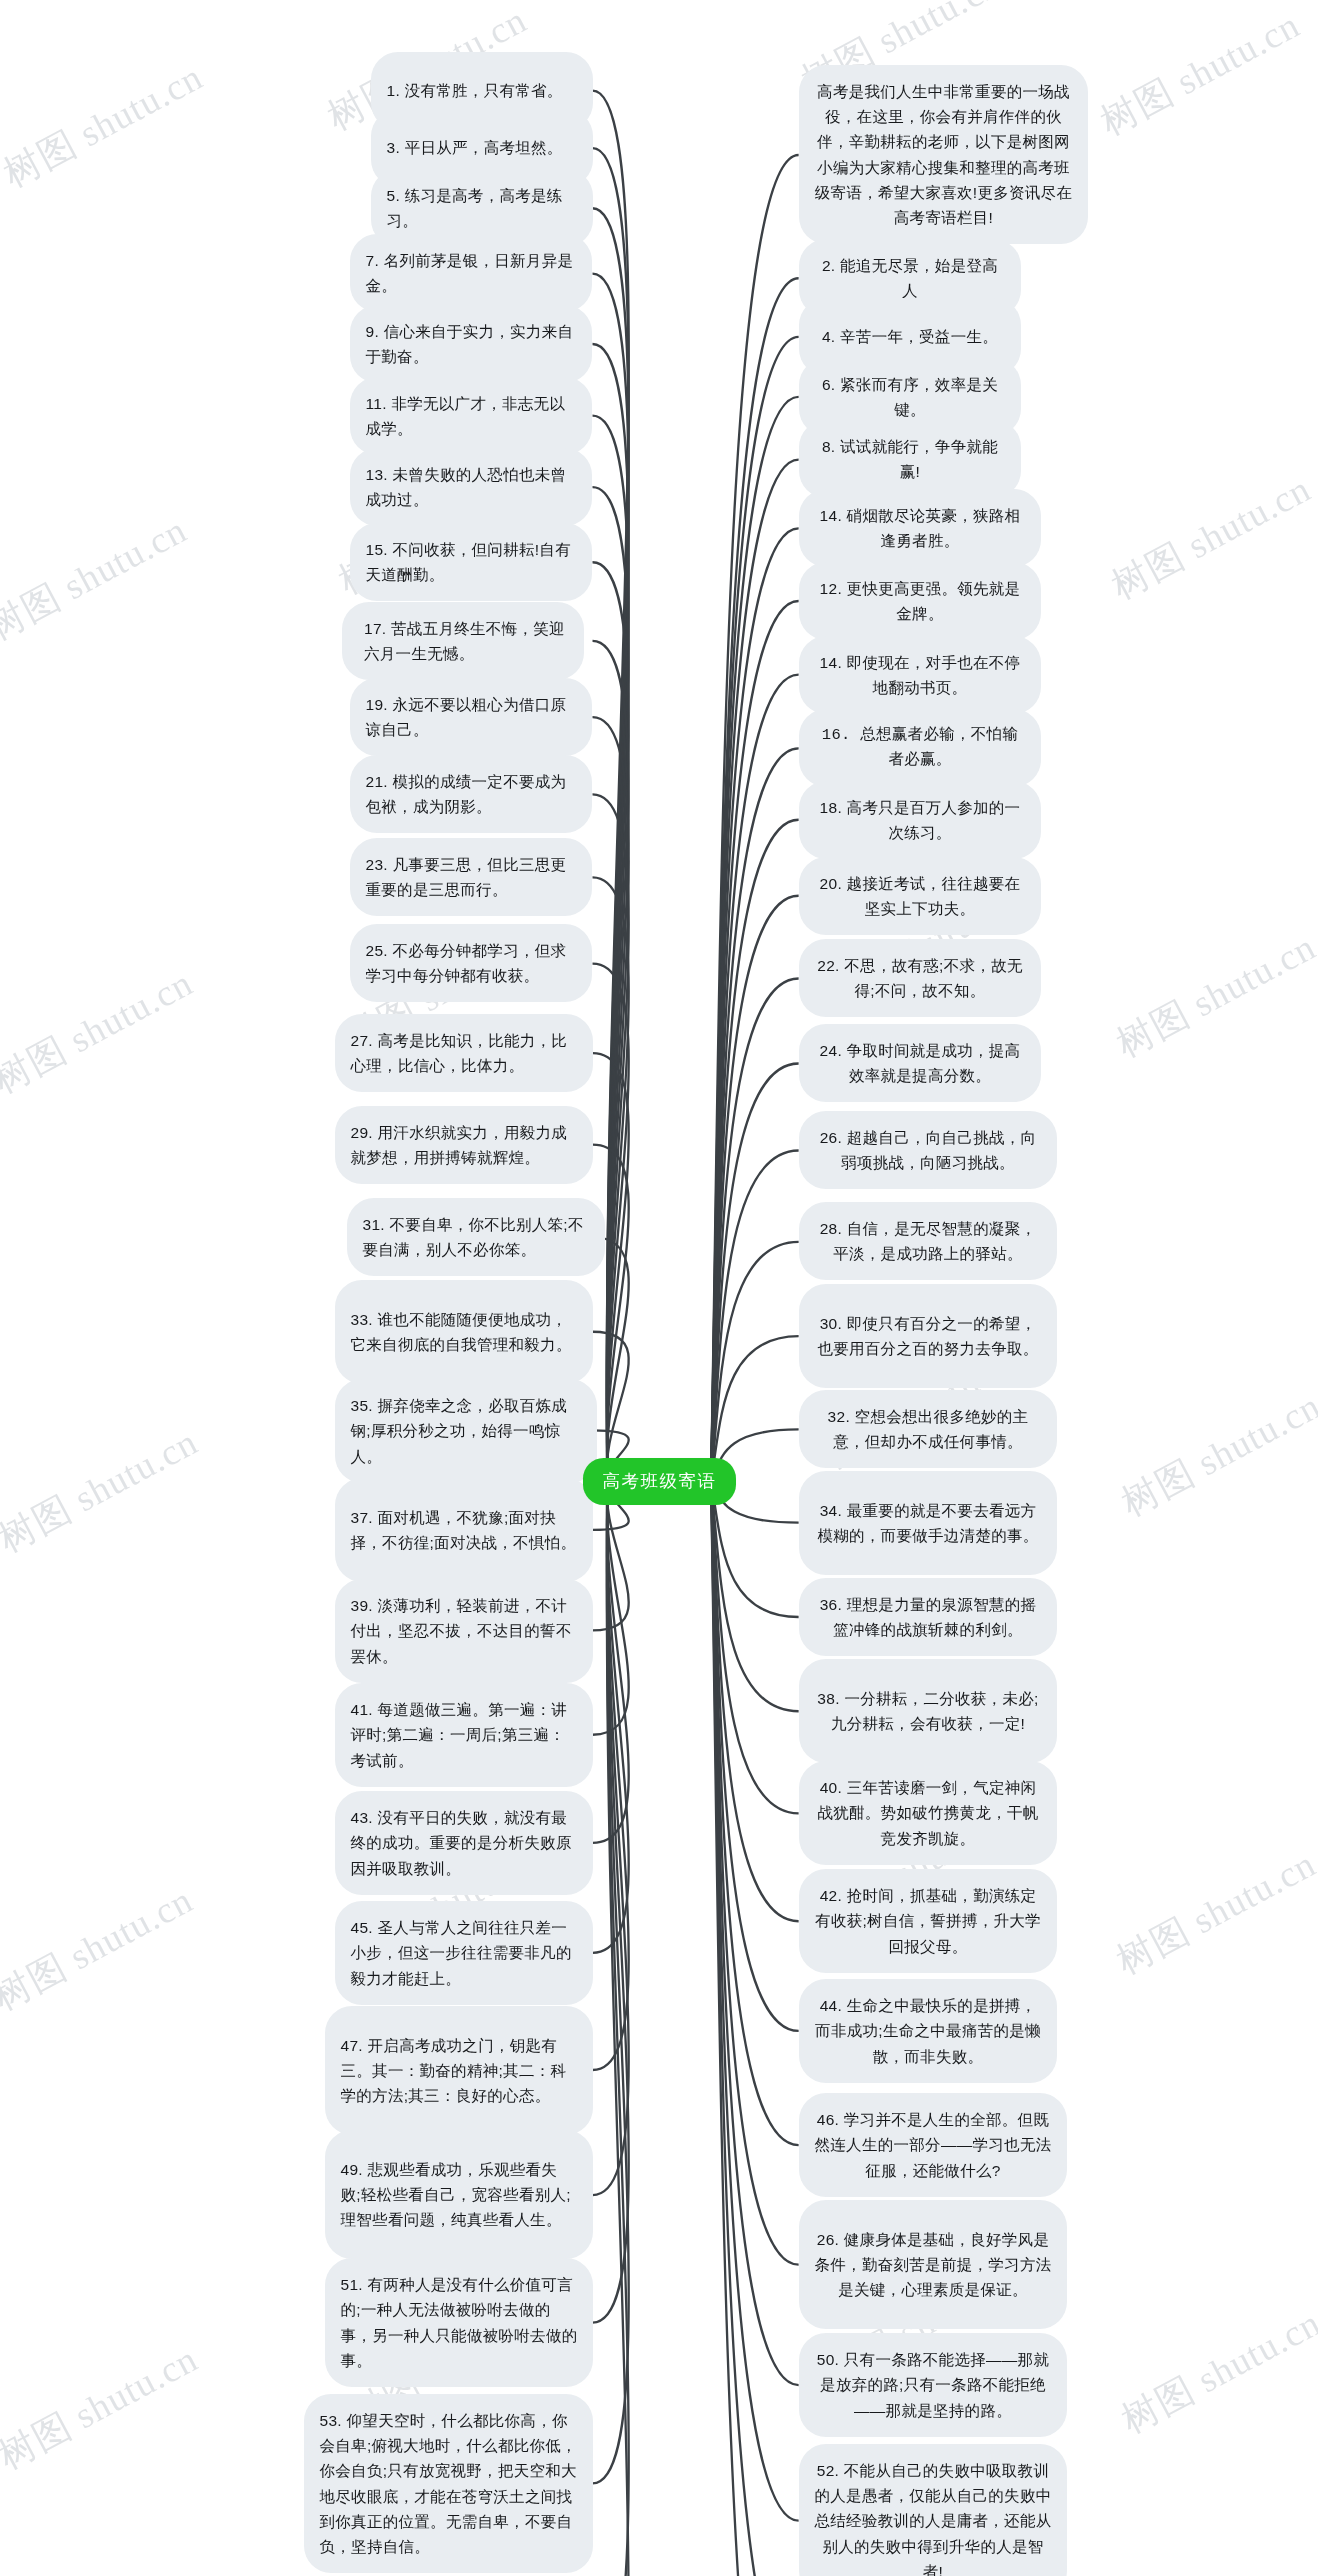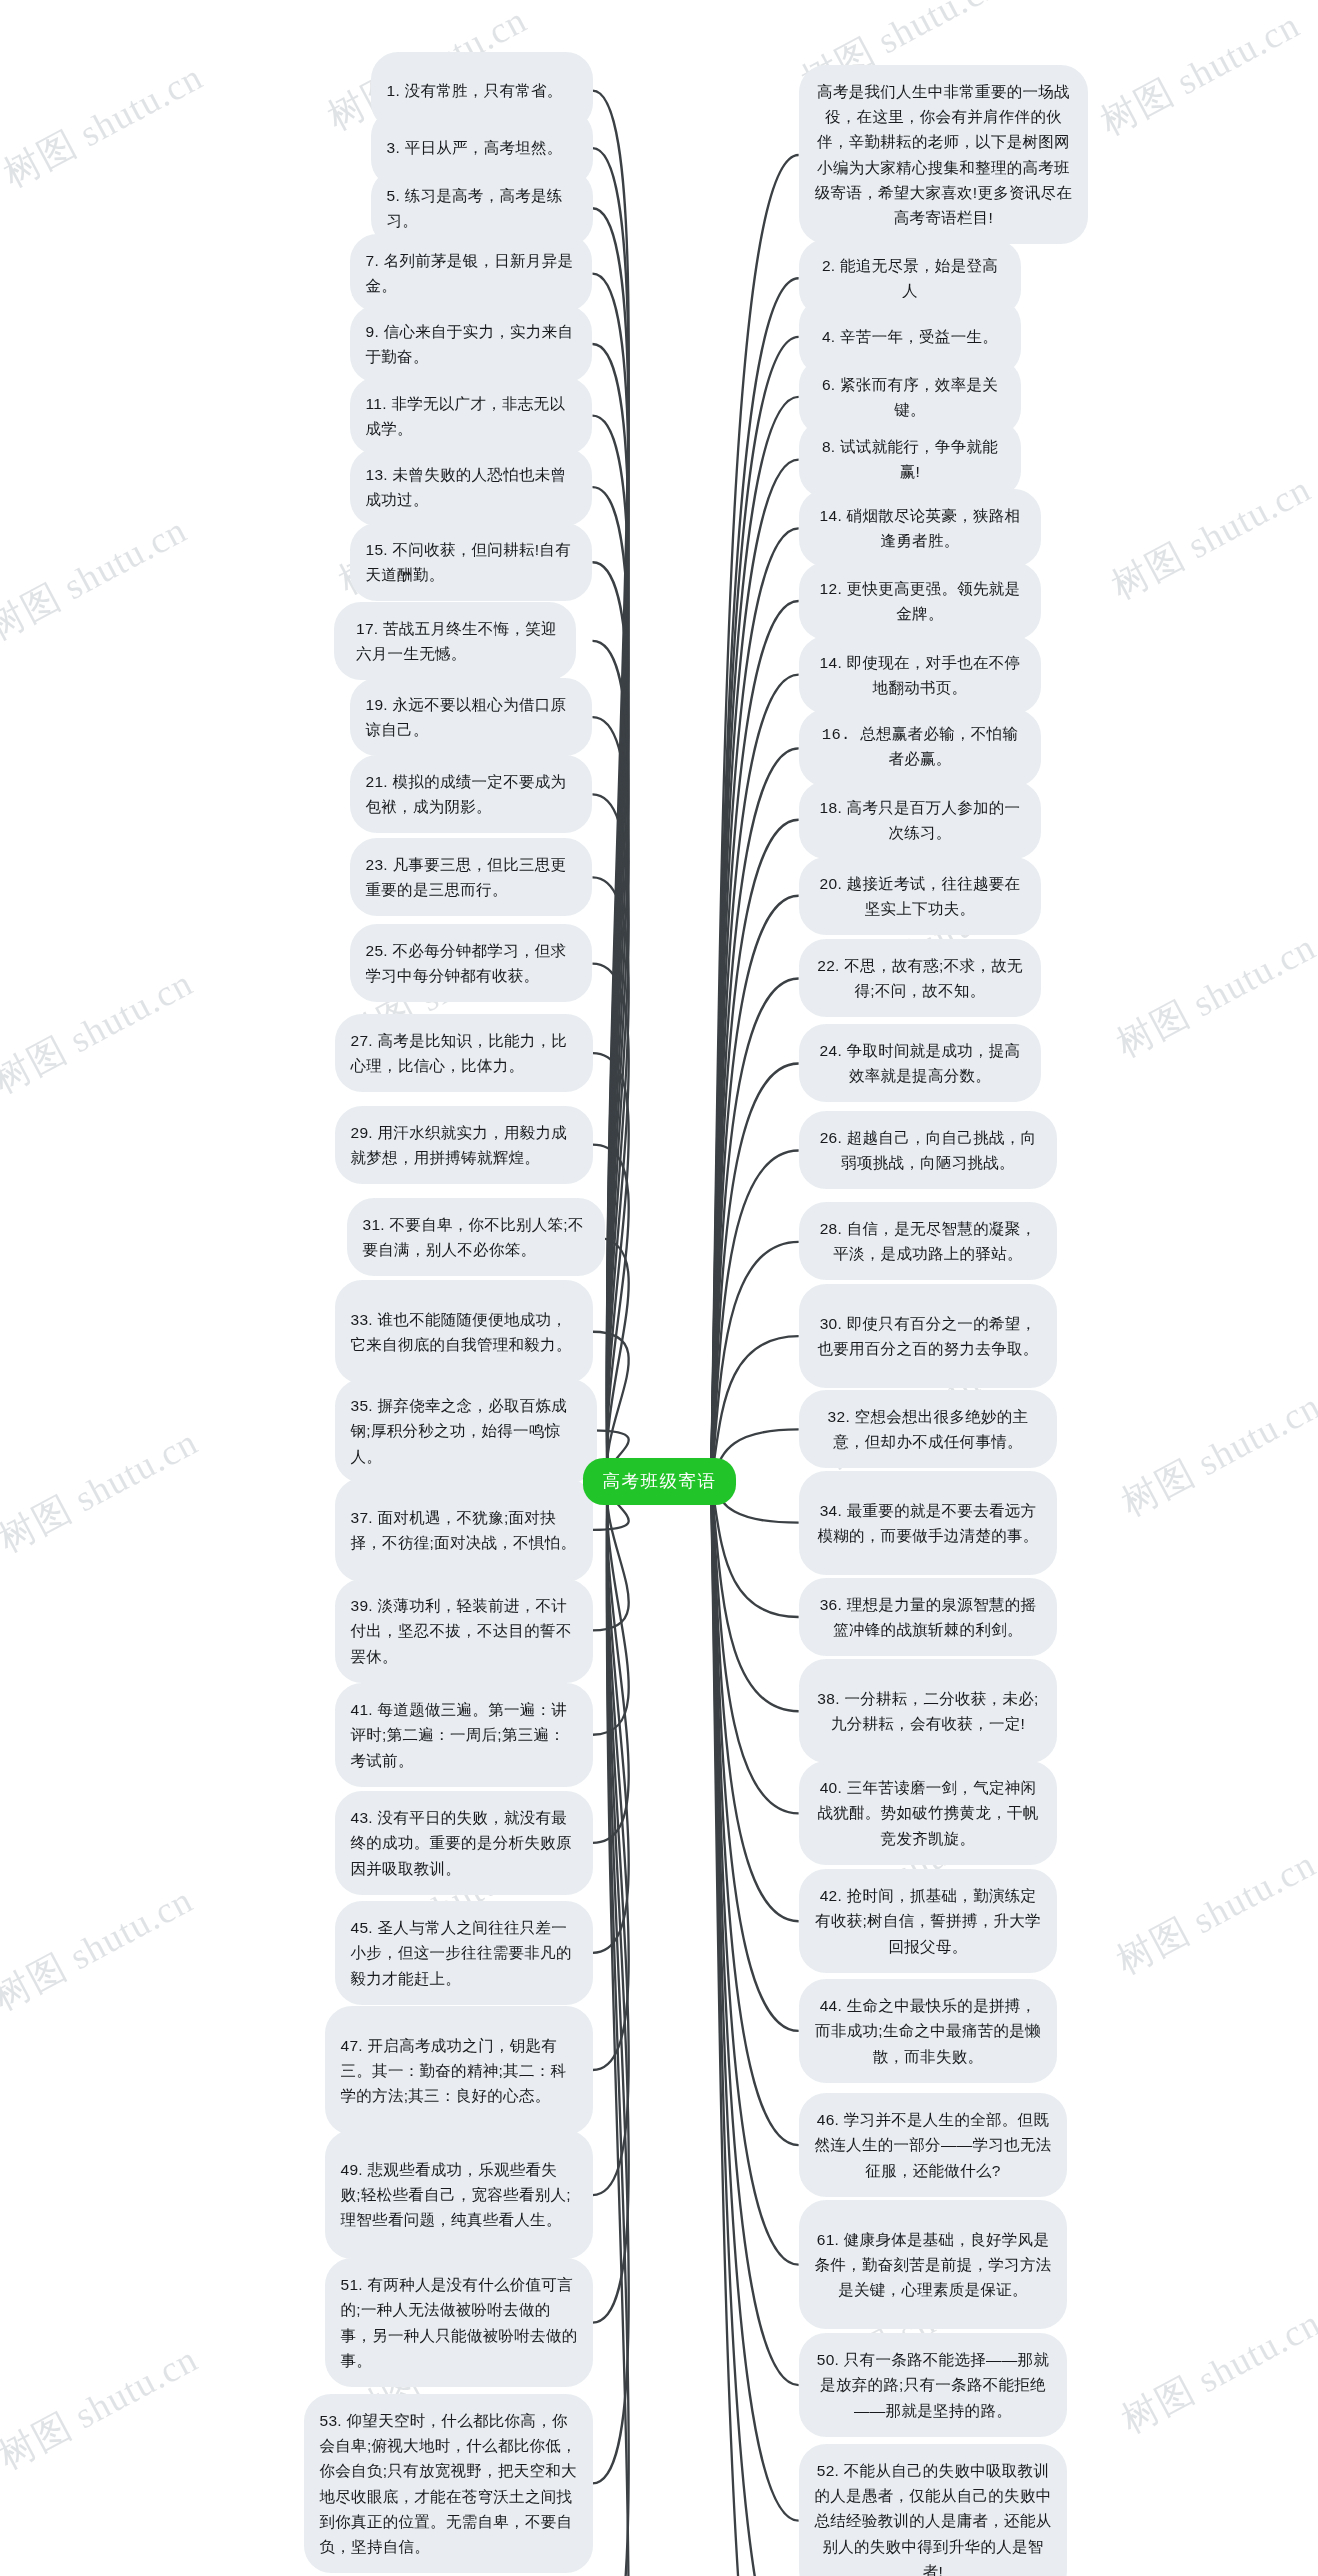--- a/index.html
+++ b/index.html
@@ -185,21 +185,21 @@
       </div>
       <div class="node left" style="width: 242px; min-height: 78px; top: 377px; left: 350px;">
         <span>11. 非学无以广才，非志无以成学。</span>
       </div>
       <div class="node left" style="width: 242px; min-height: 78px; top: 448px; left: 350px;">
         <span>13. 未曾失败的人恐怕也未曾成功过。</span>
       </div>
       <div class="node left" style="width: 242px; min-height: 78px; top: 523px; left: 350px;">
         <span>15. 不问收获，但问耕耘!自有天道酬勤。</span>
       </div>
-      <div class="node left" style="width: 242px; min-height: 78px; top: 602px; left: 334px; padding-left: 22px;">
+      <div class="node left" style="width: 242px; min-height: 78px; top: 602px; left: 342px; padding-left: 22px;">
         <span>17. 苦战五月终生不悔，笑迎六月一生无憾。</span>
       </div>
       <div class="node left" style="width: 242px; min-height: 78px; top: 678px; left: 350px;">
         <span>19. 永远不要以粗心为借口原谅自己。</span>
       </div>
       <div class="node left" style="width: 242px; min-height: 78px; top: 755px; left: 350px;">
         <span>21. 模拟的成绩一定不要成为包袱，成为阴影。</span>
       </div>
       <div class="node left" style="width: 242px; min-height: 78px; top: 838px; left: 350px;">
         <span>23. 凡事要三思，但比三思更重要的是三思而行。</span>
@@ -315,21 +315,21 @@
       <div class="node right" style="width: 258px; min-height: 104px; top: 1869px; left: 799px;">
         <span>42. 抢时间，抓基础，勤演练定有收获;树自信，誓拼搏，升大学回报父母。</span>
       </div>
       <div class="node right" style="width: 258px; min-height: 104px; top: 1979px; left: 799px;">
         <span>44. 生命之中最快乐的是拼搏，而非成功;生命之中最痛苦的是懒散，而非失败。</span>
       </div>
       <div class="node right" style="width: 268px; min-height: 104px; top: 2093px; left: 799px;">
         <span>46. 学习并不是人生的全部。但既然连人生的一部分——学习也无法征服，还能做什么?</span>
       </div>
       <div class="node right" style="width: 268px; min-height: 129px; top: 2200px; left: 799px;">
-        <span>61. 健康身体是基础，良好学风是条件，勤奋刻苦是前提，学习方法是关键，心理素质是保证。</span>
+        <span>26. 健康身体是基础，良好学风是条件，勤奋刻苦是前提，学习方法是关键，心理素质是保证。</span>
       </div>
       <div class="node right" style="width: 268px; min-height: 104px; top: 2333px; left: 799px;">
         <span>50. 只有一条路不能选择——那就是放弃的路;只有一条路不能拒绝——那就是坚持的路。</span>
       </div>
       <div class="node right" style="width: 268px; min-height: 154px; top: 2444px; left: 799px;">
         <span>52. 不能从自己的失败中吸取教训的人是愚者，仅能从自己的失败中总结经验教训的人是庸者，还能从别人的失败中得到升华的人是智者!</span>
       </div>
     </div>
 
   <div id="root-node" style="padding: 11.3px 19.6px; left: 583px; top: 1458px;">

